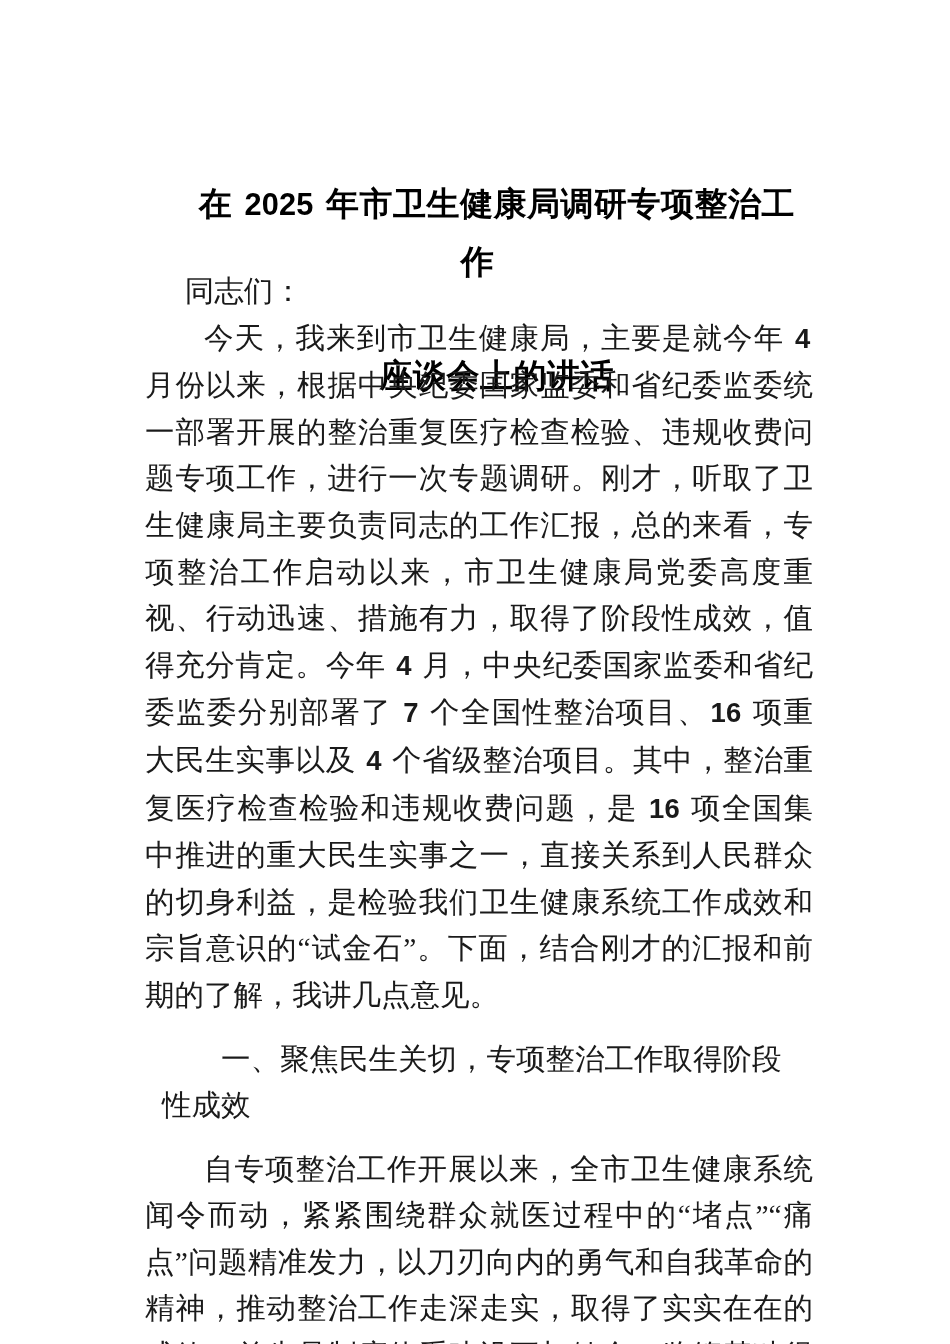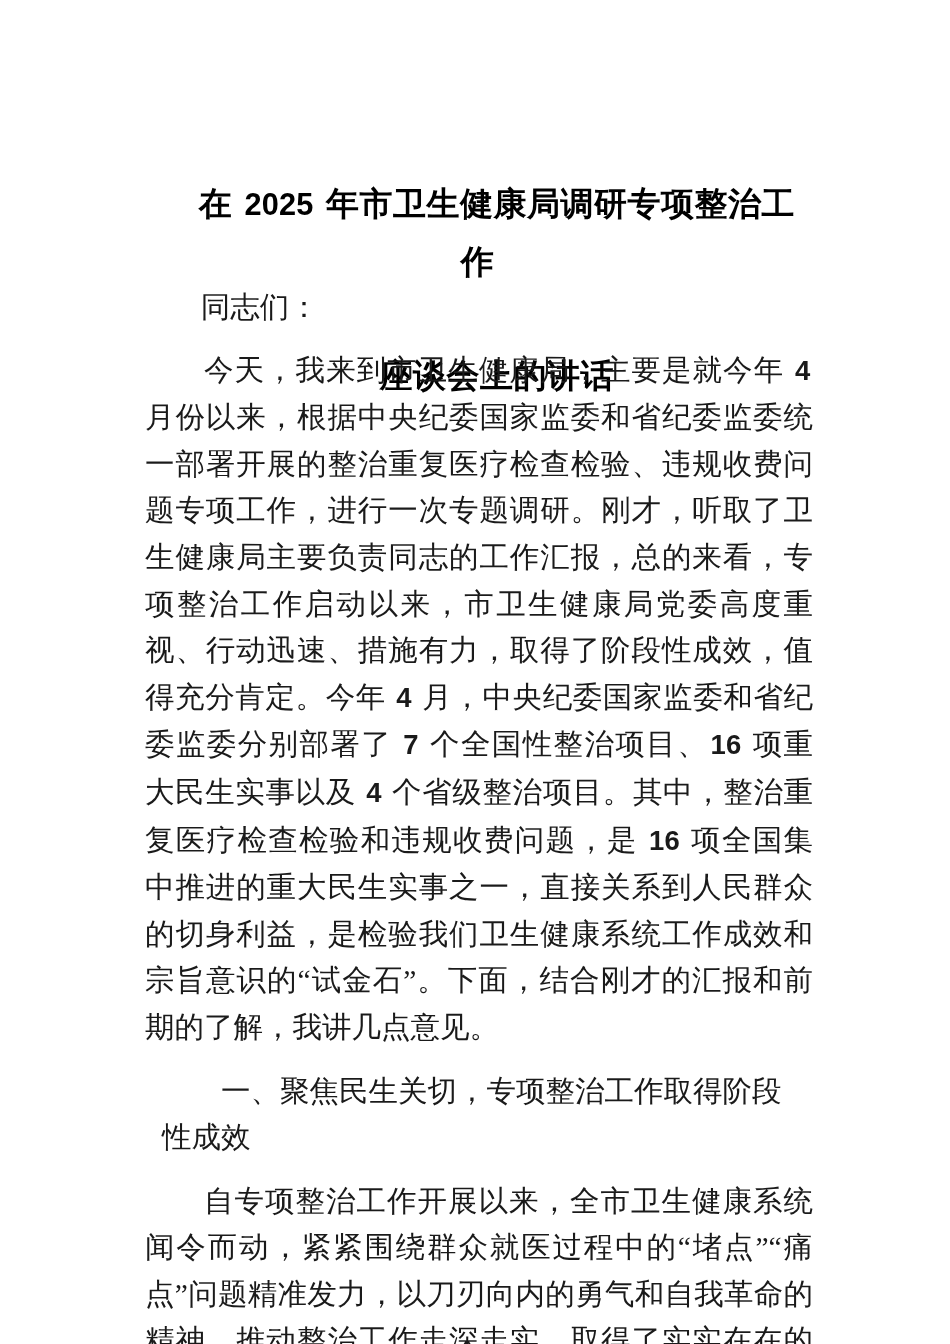--- a/index.html
+++ b/index.html
@@ -51,21 +51,21 @@
     padding: 0;
     text-indent: 2em;
     text-align: justify;
     text-justify: inter-character;
     word-break: break-all;
     -webkit-hyphens: none;
     hyphens: none;
   }
 
   p.salutation {
-    margin: 16px;
+    margin: 0;
     padding: 0;
     text-indent: 1.35em;
     text-align: left;
   }
 
   p.section-heading {
     margin: 17px;
     padding: 0;
     text-indent: 2em;
     text-align: left;

